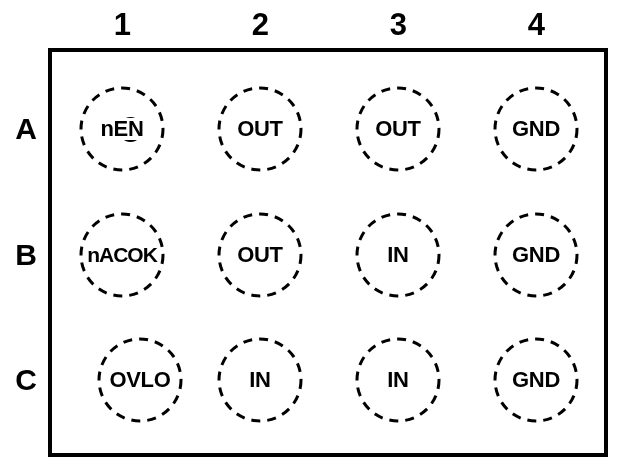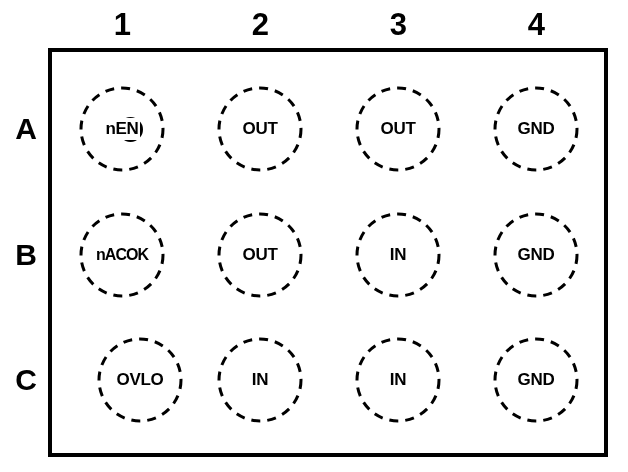--- a/index.html
+++ b/index.html
@@ -90,32 +90,32 @@
   .ball-pad .ball-ring circle {
     fill: none;
     stroke: #000000;
     stroke-width: 3;
     stroke-dasharray: 9 7;
     stroke-linecap: butt;
   }
   .ball-label {
     position: relative;
     z-index: 2;
-    font-size: 17px;
+    font-size: 22px;
     font-weight: bold;
     color: #000000;
     white-space: nowrap;
     letter-spacing: -0.3px;
     text-align: center;
     background: #ffffff;
     line-height: 22px;
     padding: 0 1px;
   }
   .ball-label.long {
-    font-size: 16px;
+    font-size: 21px;
     letter-spacing: -1px;
   }
 </style>
 </head>
 <body>
 
 <div id="diagram-root">
 
   <div id="column-headers">
       <div class="col-header" style="left: 92px;">1</div>

